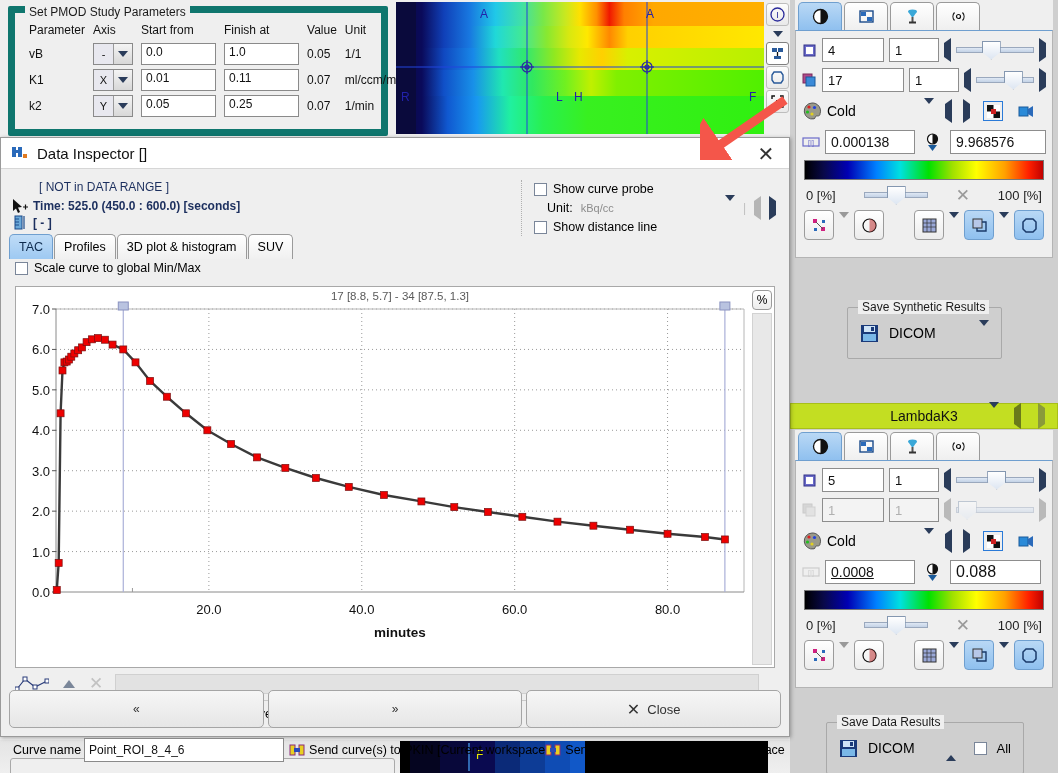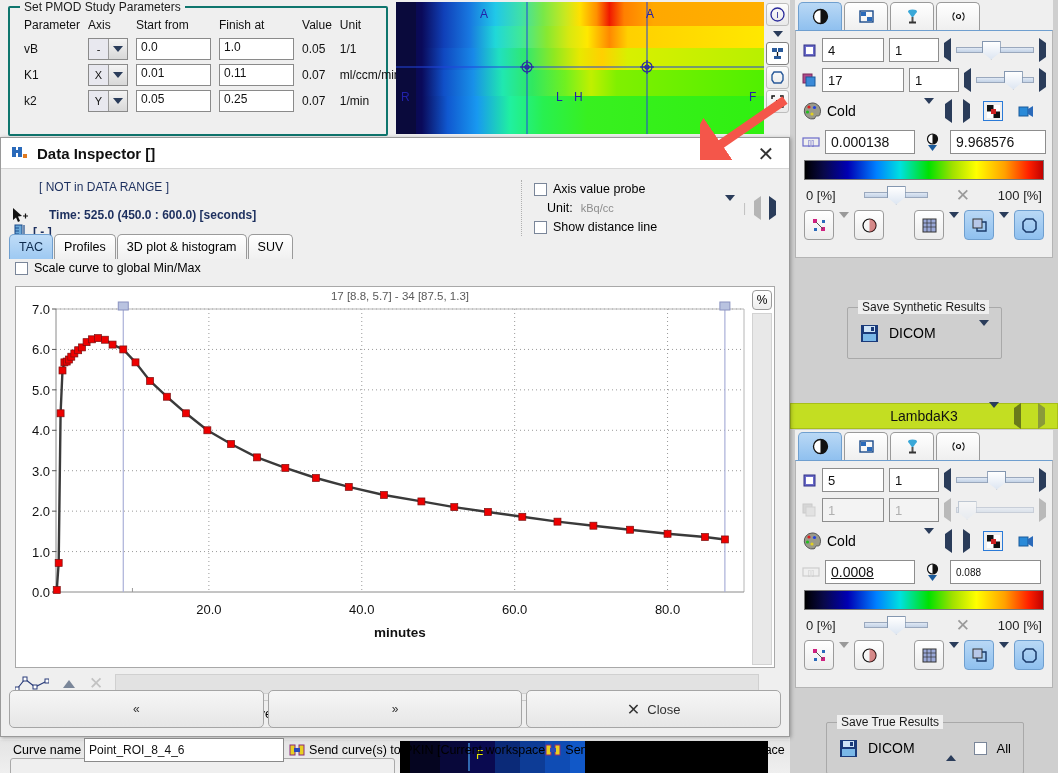--- a/index.html
+++ b/index.html
@@ -5,21 +5,21 @@
   * { box-sizing: border-box; }
   html, body { margin:0; padding:0; }
   body {
     width:1058px; height:773px; position:relative; overflow:hidden;
     font-family:"Liberation Sans", sans-serif; font-size:12px; color:#000;
     background:#ececec;
   }
   
   #app-background { position:absolute; inset:0; background:#efefef; }
   .bg-left-panel{position:absolute;left:0;top:0;width:393px;height:140px;background:#efefef;}
-  .group-box{position:absolute;border:2px solid #0f766e;border-radius:2px;}
+  .group-box{position:absolute;border:7px solid #0f766e;border-radius:2px;}
   .group-title{position:absolute;top:-8px;left:10px;background:#efefef;padding:0 4px;font-size:12px;color:#1a1a1a;}
   table.param-table{border-collapse:collapse;font-size:12px;margin:8px 0 0 14px;}
   table.param-table th{font-weight:normal;text-align:left;padding:2px 8px 4px 0;color:#111;}
   table.param-table td{padding:2px 8px 2px 0;color:#111;}
   .axis-combo{display:inline-flex;align-items:stretch;height:22px;border:1px solid #8a8a8a;background:#fff;width:40px;}
   .axis-combo .v{flex:1;display:flex;align-items:center;justify-content:center;background:#e8e8ef;font-size:11px;}
   .axis-combo .arw{width:19px;display:flex;align-items:center;justify-content:center;
     background:linear-gradient(#f4f4f4,#d8d8d8);border-left:1px solid #9a9a9a;}
   .txt-field{height:22px;border:1px solid #8a8a8a;background:#fff;padding:1px 4px;font-size:12px;
     font-family:"Liberation Sans",sans-serif;color:#111;}
@@ -67,21 +67,21 @@
     background:linear-gradient(#ffffff,#ececec);display:flex;align-items:center;justify-content:center;}
   .iconbtn.on{background:linear-gradient(#b9d8f5,#8fc0ef);border-color:#6f9fcf;}
   .save-box{position:relative;border:1px solid #a9a9a9;border-radius:2px;margin:10px auto;}
   .lambda-bar{height:26px;background:#c3de22;display:flex;align-items:center;justify-content:center;
     position:relative;font-size:14px;color:#111;border:1px solid #a8bf19;}
 
   
   #dialog{position:absolute;left:0;top:137px;width:790px;height:600px;background:#efefef;
     border:1px solid #9a9a9a;box-shadow:1px 1px 4px rgba(0,0,0,.3);}
   #dlg-title{height:31px;background:#fff;display:flex;align-items:center;padding:0 10px;border-bottom:1px solid #d6d6d6;}
-  #dlg-title .t{font-size:15px;color:#111;margin-left:8px;font-weight:bold;}
+  #dlg-title .t{font-size:15px;color:#111;margin-left:8px;}
   #dlg-close{position:absolute;right:12px;top:5px;width:22px;height:22px;display:flex;align-items:center;
     justify-content:center;font-size:20px;color:#333;line-height:1;}
   .info-line{font-size:12px;color:#1c2f5e;}
   .info-bold{font-weight:bold;}
   .ck{width:13px;height:13px;border:1px solid #7a8699;background:#fff;display:inline-flex;
     align-items:center;justify-content:center;vertical-align:middle;}
   .ck.checked{background:#eef2f8;}
   .ck.checked:after{content:"";width:9px;height:5px;border-left:2px solid #24406e;border-bottom:2px solid #24406e;
     transform:rotate(-45deg) translate(1px,-2px);}
   .tabs{display:flex;align-items:flex-end;height:26px;padding-left:8px;}
@@ -608,21 +608,21 @@
             </svg>
           </span>
         <span class="numbox" style="width:90px;font-size:14px;text-decoration:underline;">0.0008</span>
         <span style="margin:0 4px;">
             <svg width="17" height="19" viewBox="0 0 17 19">
               <circle cx="8.5" cy="6" r="5" fill="#fff" stroke="#111" stroke-width="1.2"></circle>
               <path d="M8.5 1a5 5 0 0 1 0 10z" fill="#111"></path>
               <path d="M4 12h9l-4.5 6z" fill="#1a5a9a"></path>
             </svg>
           </span>
-        <span class="numbox" style="width:91px;font-size:10px;">0.088</span>
+        <span class="numbox" style="width:91px;font-size:16px;">0.088</span>
       </div>
       <div class="cbar"></div>
       <div class="pct-row">
         <span style="font-size:13px;"><span>0</span>
           <span>[%]</span></span>
         <span class="slider" style="width:64px;flex:none;">
           <span class="track"></span>
             <span class="knob" style="left:36%;"></span>
           </span>
         <span style="color:#9a9a9a;font-size:17px;">✕</span>
@@ -669,21 +669,21 @@
         <span class="iconbtn on">
             <svg width="17" height="17" viewBox="0 0 17 17">
               <polygon points="5,2 12,2 15,5 15,12 12,15 5,15 2,12 2,5" fill="none" stroke="#1a3a6a" stroke-width="1.5"></polygon>
             </svg>
           </span>
       </div>
     </div>
   </div>
 
   <div class="save-box" style="position:absolute;left:36px;top:712px;width:198px;height:52px;">
-    <span class="group-title">Save True Results</span>
+    <span class="group-title">Save Data Results</span>
     <div style="display:flex;align-items:center;height:100%;padding:0 12px;gap:10px;">
       <span>
           <svg width="19" height="19" viewBox="0 0 19 19">
             <rect x="1" y="1" width="17" height="17" fill="#1a3a7a"></rect>
             <rect x="4" y="2" width="11" height="6" fill="#cfe4f7"></rect>
             <rect x="3" y="10" width="13" height="7" fill="#7ab8e8"></rect>
             <rect x="11" y="3" width="3" height="4" fill="#1a3a7a"></rect>
           </svg>
         </span>
       <span style="font-size:14px;flex:1;">DICOM</span>
@@ -703,21 +703,21 @@
           <rect x="1" y="4" width="10" height="3" fill="#2a6aba"></rect>
           <rect x="12" y="8" width="4" height="4" fill="#e07a20"></rect>
         </svg>
       </span>
     <span class="t">Data Inspector []</span>
     <span id="dlg-close">✕</span>
   </div>
 
   <div style="position:absolute;left:10px;top:42px;width:260px;">
     <div style="margin-left:28px;" class="info-line">[ NOT in DATA RANGE ]</div>
-    <div style="display:flex;align-items:center;gap:20px;margin-top:13px;">
+    <div style="display:flex;align-items:center;gap:4px;margin-top:4px;">
       <span>
           <svg width="18" height="16" viewBox="0 0 18 16">
             <path d="M2 1l9 8-4 .5L9 14 7 15 5 10.5 2 13z" fill="#111"></path>
             <path d="M12 9h5M14.5 6.5v5" stroke="#111" stroke-width="1.2"></path>
           </svg>
         </span>
       <span class="info-line info-bold">Time: 525.0 (450.0 : 600.0) [seconds]</span>
     </div>
     <div style="display:flex;align-items:center;gap:4px;margin-top:1px;">
       <span>
@@ -731,21 +731,21 @@
             <line x1="13" y1="1" x2="13" y2="14" stroke="#1a4a8a" stroke-width="1.2"></line>
           </svg>
         </span>
       <span class="info-line info-bold">[ - ]</span>
     </div>
   </div>
 
   <div style="position:absolute;left:520px;top:42px;width:255px;border-left:1px dotted #b0b0b0;padding-left:12px;">
     <div style="display:flex;align-items:center;gap:6px;height:18px;">
       <span class="ck"></span>
-      <span style="font-size:12.5px;">Axis value probe</span>
+      <span style="font-size:12.5px;">Show curve probe</span>
     </div>
     <div style="display:flex;align-items:center;gap:8px;height:20px;padding-left:13px;">
       <span style="font-size:12.5px;">Unit:</span>
       <span style="font-size:11px;color:#8c8c8c;flex:1;">kBq/cc</span>
       <span><span class="tri-d"></span></span>
       <span style="color:#c0c0c0;">|</span>
       <span><span class="tri-l" style="border-right-color:#b5b5b5;"></span></span>
       <span><span class="tri-r"></span></span>
     </div>
     <div style="display:flex;align-items:center;gap:6px;height:18px;">

